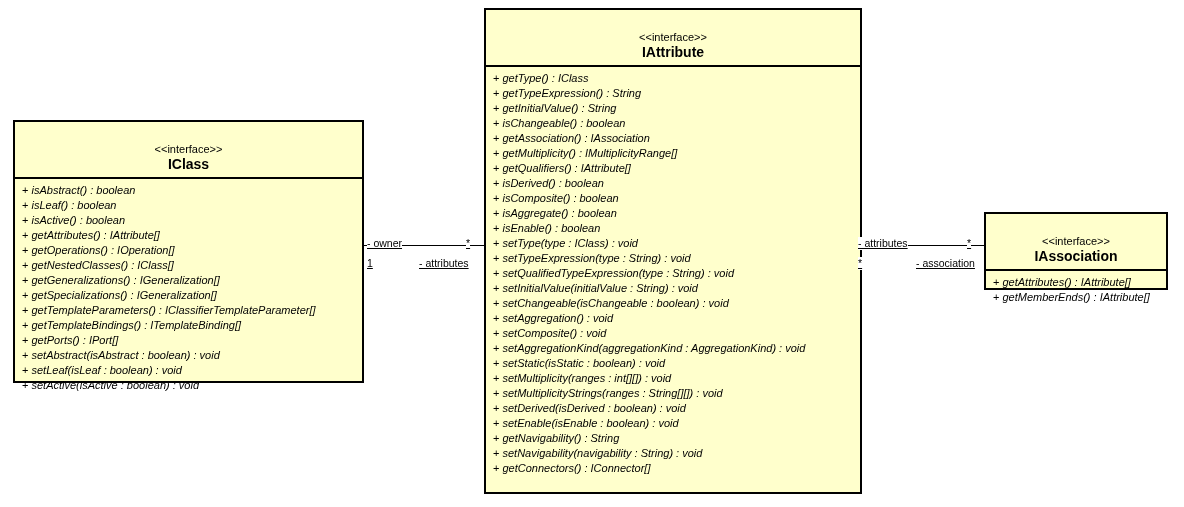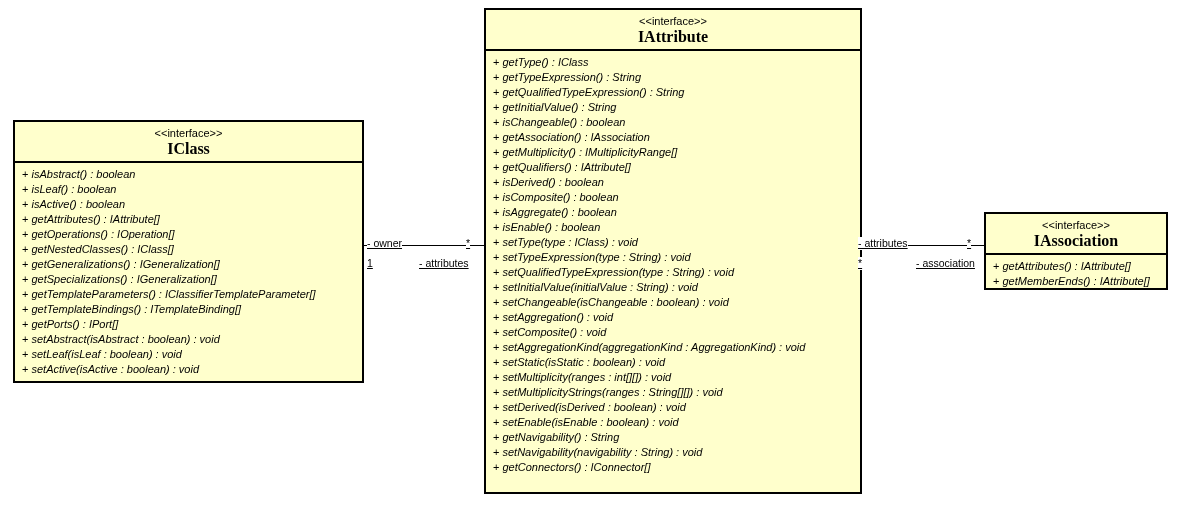--- a/index.html
+++ b/index.html
@@ -26,41 +26,40 @@
   
   .uml-class {
     position: absolute;
     background: #ffffcc;
     border: 2px solid #000000;
     box-sizing: border-box;
     z-index: 5;
   }
 
   .uml-header {
-    padding: 4px 4px 5px 4px;
+    padding: 20px 4px 5px 4px;
     text-align: center;
     border-bottom: 2px solid #000000;
   }
 
   .uml-stereotype {
     font-size: 11px;
     font-style: normal;
     font-weight: normal;
     color: #000000;
     line-height: 15px;
     white-space: nowrap;
   }
 
   .uml-name {
-    font-size: 16px;
+    font-size: 14px;
     font-weight: bold;
     color: #000000;
     line-height: 15px;
     white-space: nowrap;
-    font-family: Liberation Serif, serif;
   }
 
   .uml-compartment {
     padding: 4px 0 20px 0;
   }
 
   .uml-member {
     font-size: 11px;
     font-style: italic;
     color: #000000;
@@ -187,21 +186,20 @@
   </div>
 
   <div class="uml-class" id="box-iattribute">
     <div class="uml-header">
       <div class="uml-stereotype">&lt;&lt;interface&gt;&gt;</div>
       <div class="uml-name">IAttribute</div>
     </div>
     <div class="uml-compartment" id="members-iattribute">
         <div class="uml-member"><span class="vis">+ </span><span>getType() : IClass</span></div>
         <div class="uml-member"><span class="vis">+ </span><span>getTypeExpression() : String</span></div>
-        <div class="uml-member"><span class="vis">+ </span><span>getQualifiedTypeExpression() : String</span></div>
         <div class="uml-member"><span class="vis">+ </span><span>getInitialValue() : String</span></div>
         <div class="uml-member"><span class="vis">+ </span><span>isChangeable() : boolean</span></div>
         <div class="uml-member"><span class="vis">+ </span><span>getAssociation() : IAssociation</span></div>
         <div class="uml-member"><span class="vis">+ </span><span>getMultiplicity() : IMultiplicityRange[]</span></div>
         <div class="uml-member"><span class="vis">+ </span><span>getQualifiers() : IAttribute[]</span></div>
         <div class="uml-member"><span class="vis">+ </span><span>isDerived() : boolean</span></div>
         <div class="uml-member"><span class="vis">+ </span><span>isComposite() : boolean</span></div>
         <div class="uml-member"><span class="vis">+ </span><span>isAggregate() : boolean</span></div>
         <div class="uml-member"><span class="vis">+ </span><span>isEnable() : boolean</span></div>
         <div class="uml-member"><span class="vis">+ </span><span>setType(type : IClass) : void</span></div>

